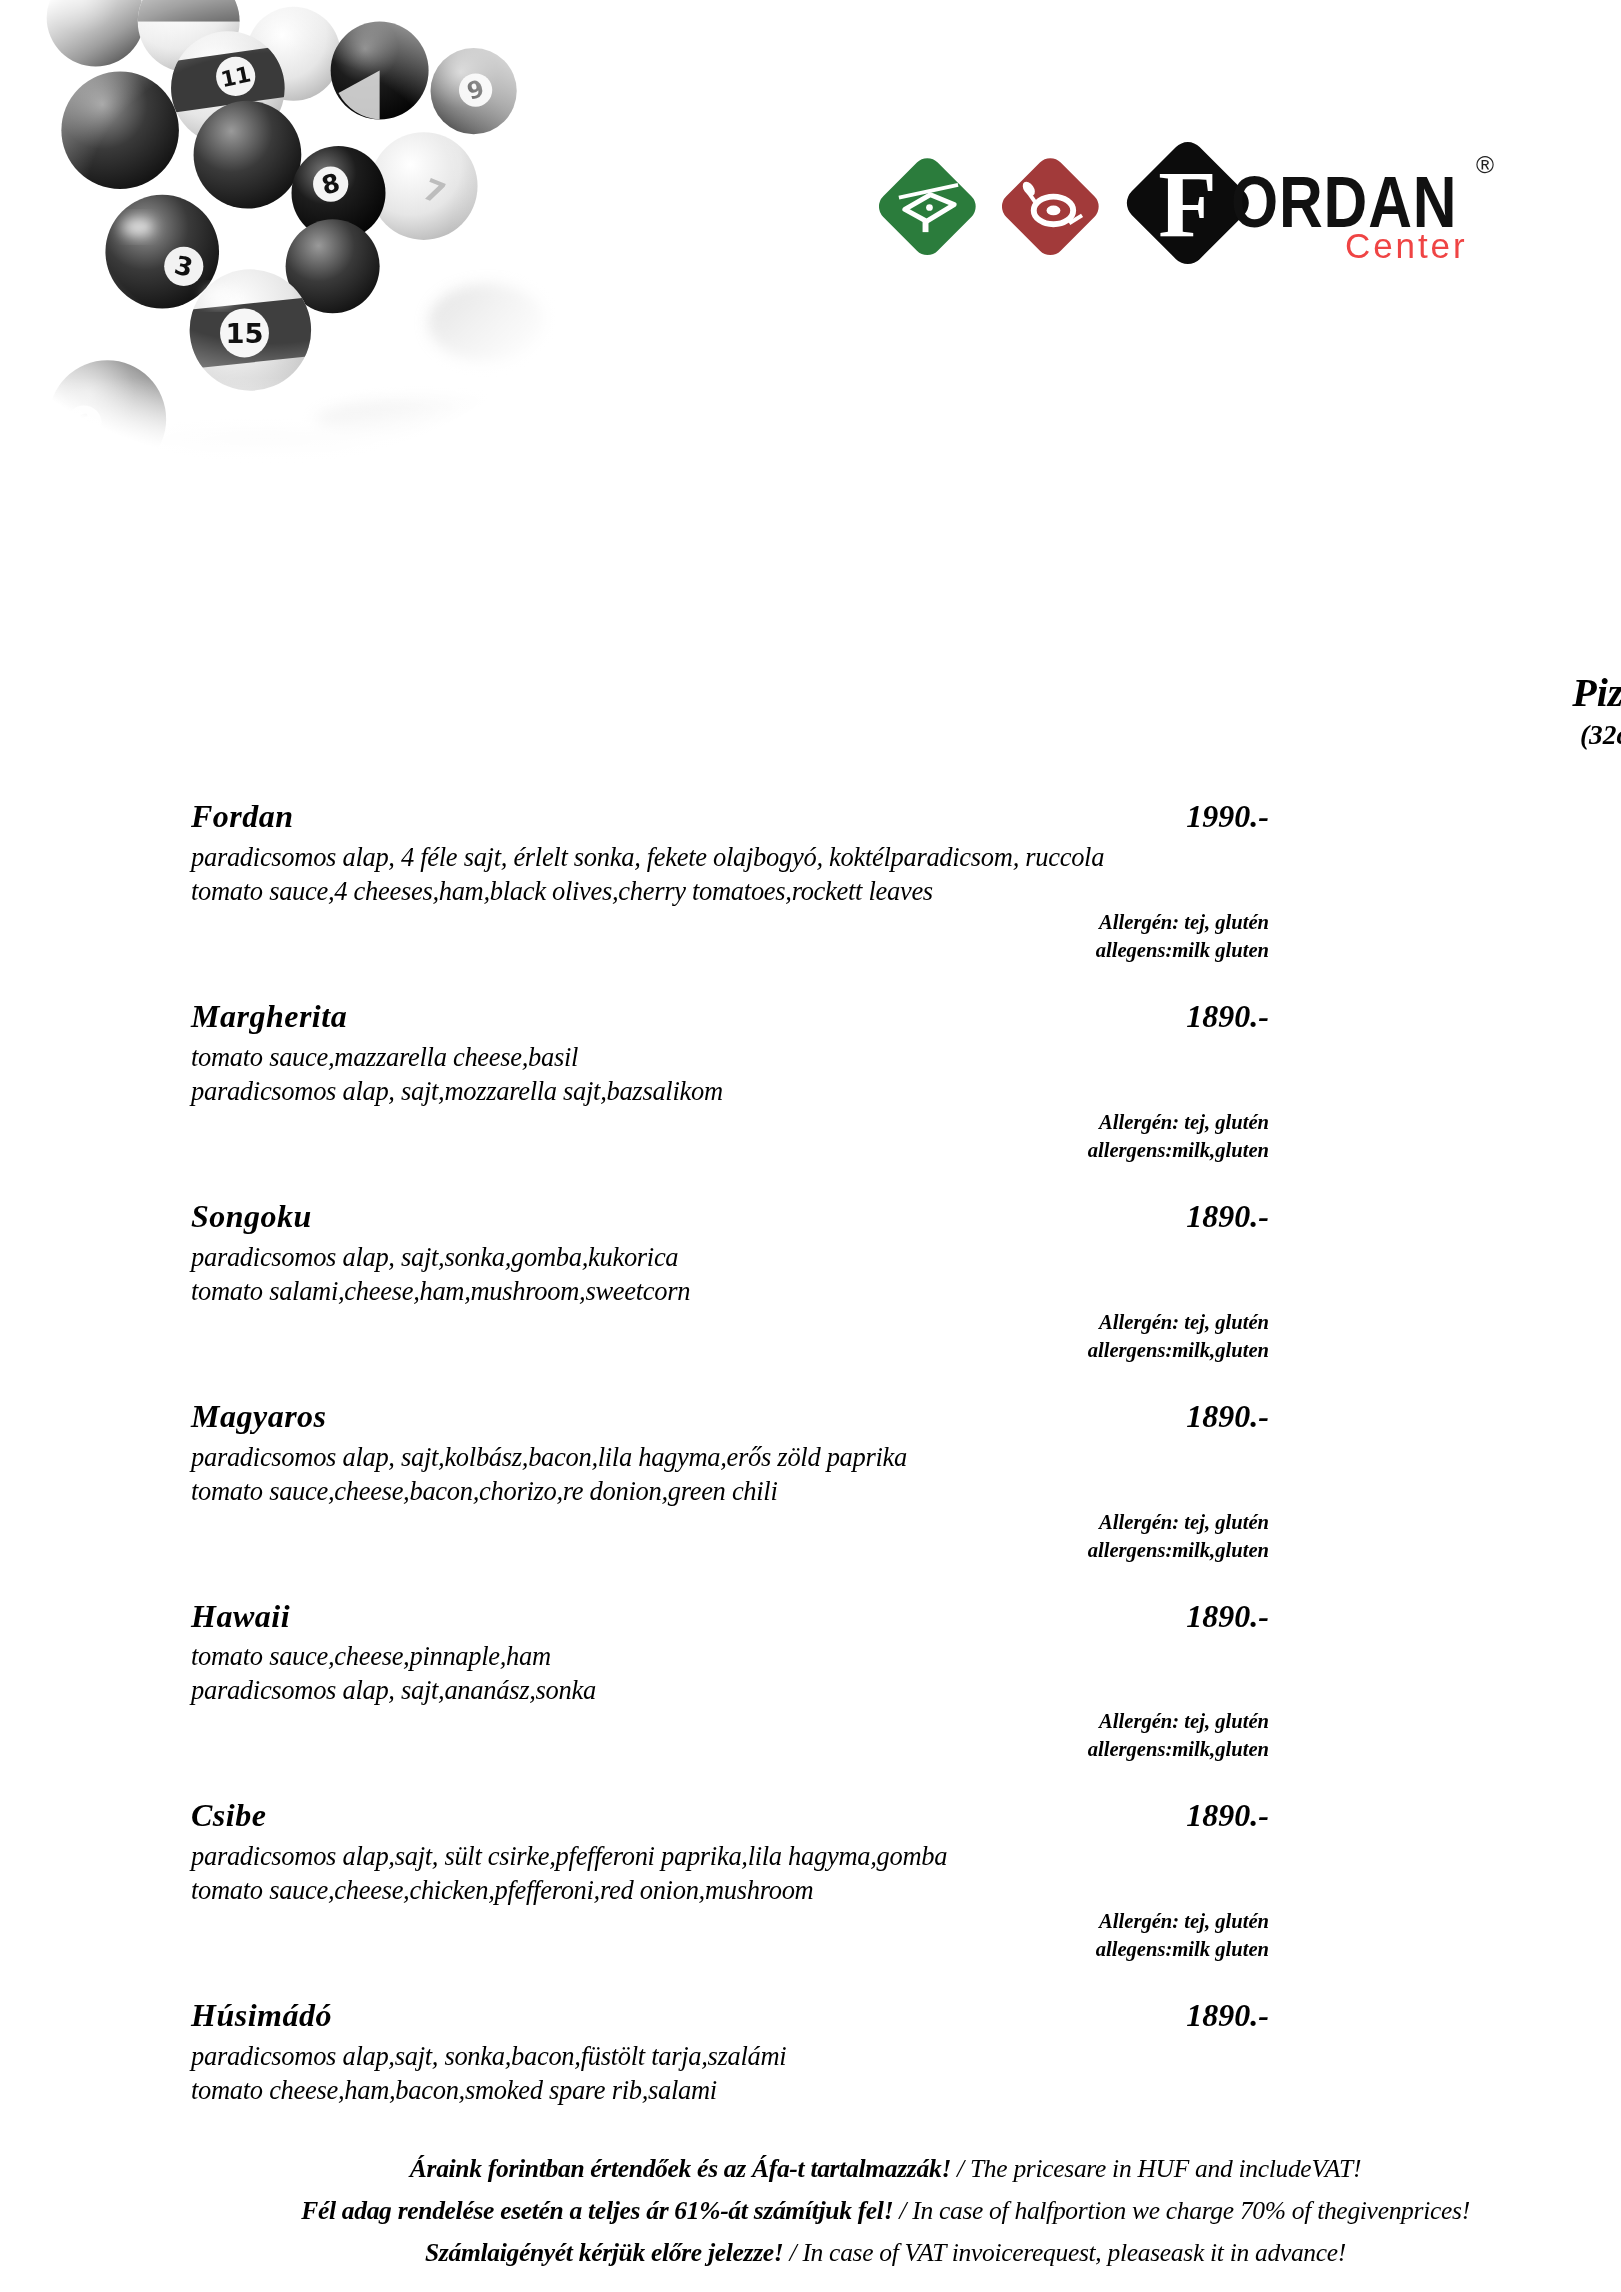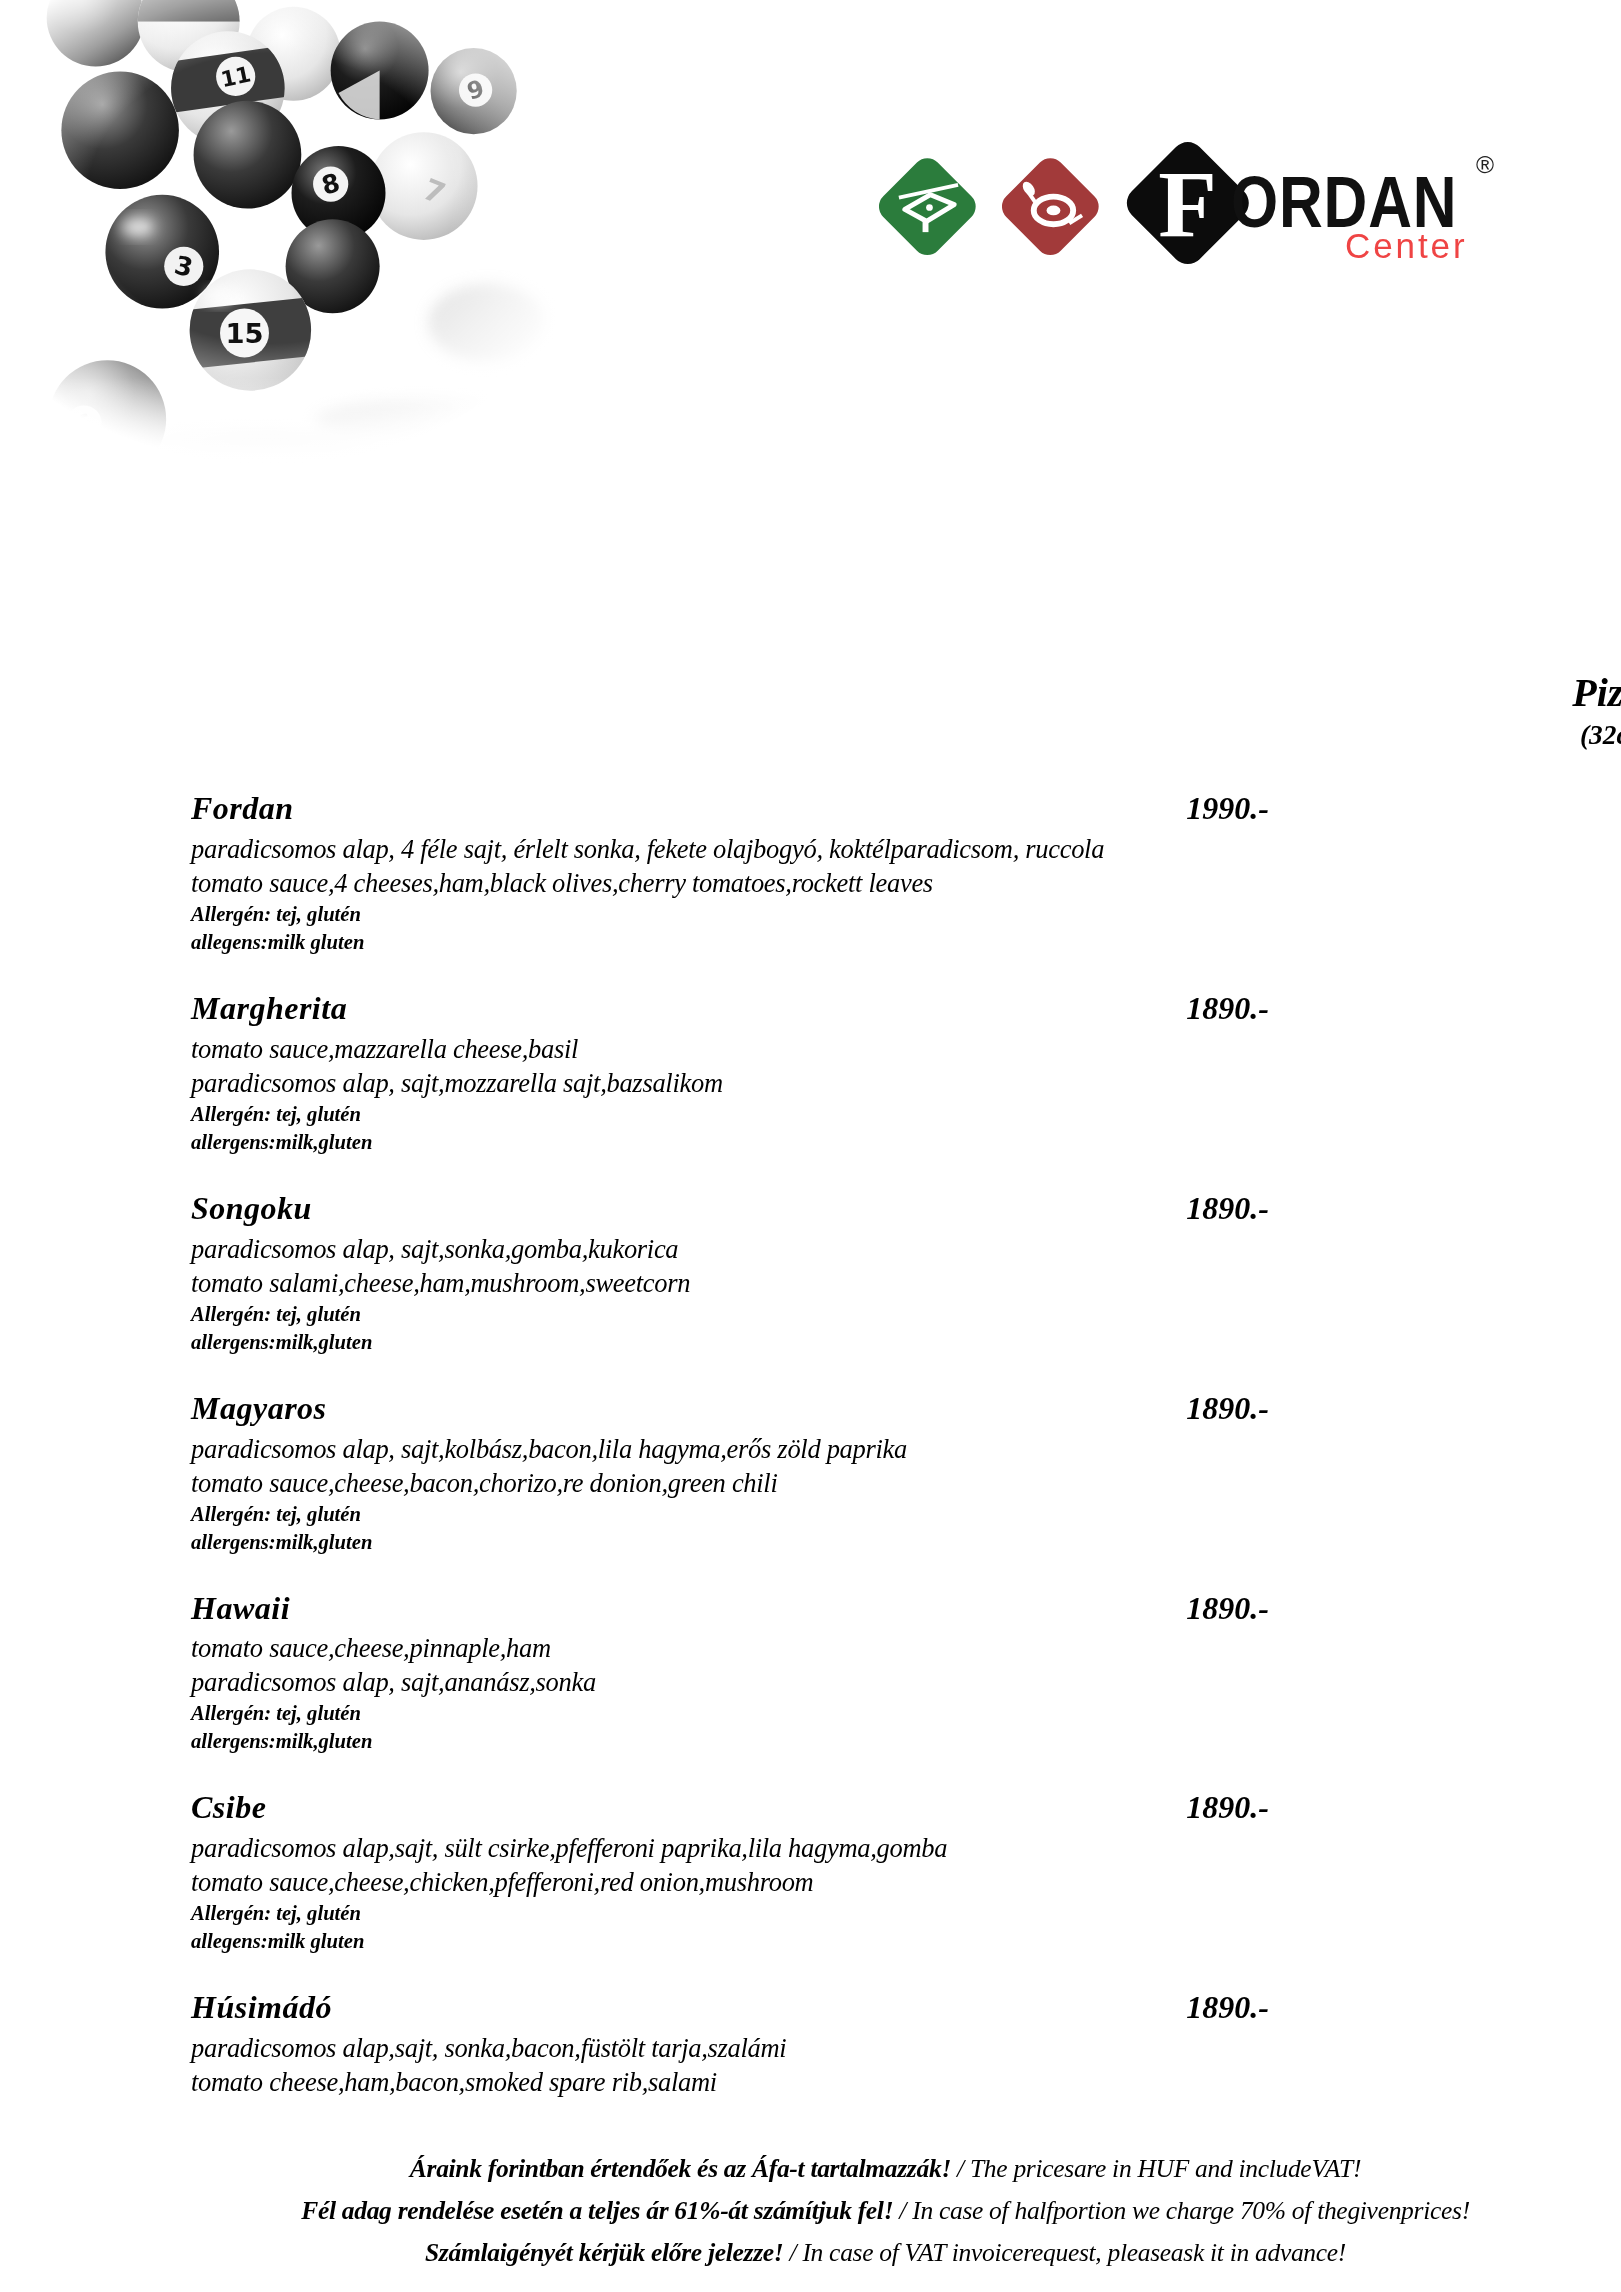--- a/index.html
+++ b/index.html
@@ -51,26 +51,26 @@
     color:#ef4444; letter-spacing:2.9px;
   }
 
   
   .title-wrap { position:absolute; top:669px; left:0; width:100%; text-align:right; }
   .menu-title { margin:0; font-size:40px; font-weight:700; font-style:italic; transform:translateX(38px); }
   .menu-subtitle { margin:3.9px 0 0 0; font-size:27.4px; font-weight:700; font-style:italic; transform:translateX(38px); }
 
   
   .menu { position:absolute; left:191px; top:789px; width:1078px; }
-  .item { margin:0 0 33px 0; }
+  .item { margin:8px 0 33px 0; }
   .row { display:flex; justify-content:space-between; align-items:baseline; line-height:39px; margin-bottom:3.9px; }
   .name  { margin:0; font-size:32px; font-weight:700; font-style:italic; letter-spacing:0.5px; }
   .price { font-size:32px; font-weight:700; font-style:italic; }
   .desc { margin:0; font-size:26.5px; font-style:italic; line-height:34px; letter-spacing:-0.3px; }
-  .allergen { margin:0; font-size:20.6px; font-weight:700; font-style:italic; line-height:28px; }
+  .allergen { margin:0; font-size:20.6px; font-weight:700; font-style:italic; line-height:28px;text-align:right; }
 
   
   .footer { position:absolute; top:2148px; left:0; width:100%; text-align:center;padding-left:23px; }
   .fline { margin:0; font-size:25.5px; font-style:italic; line-height:42px; transform:translateX(52px); letter-spacing:-0.3px; }
   .fhu { font-weight:700; }
   .fen { font-weight:400; }
 </style>
 </head>
 <body>
 

